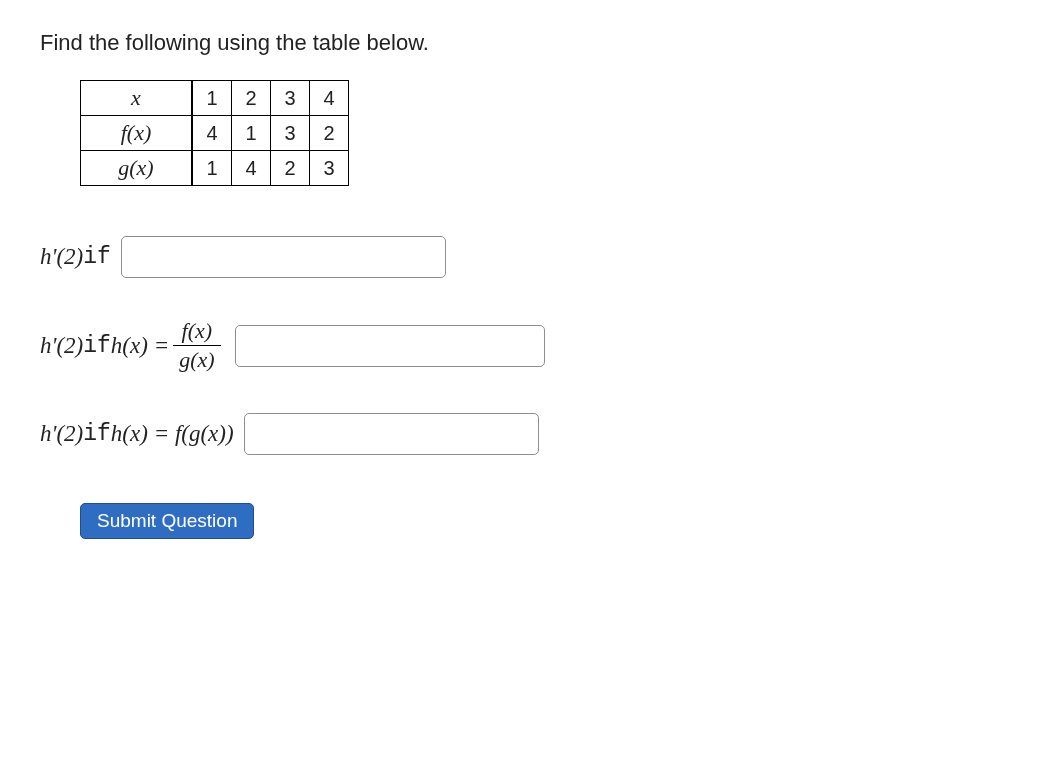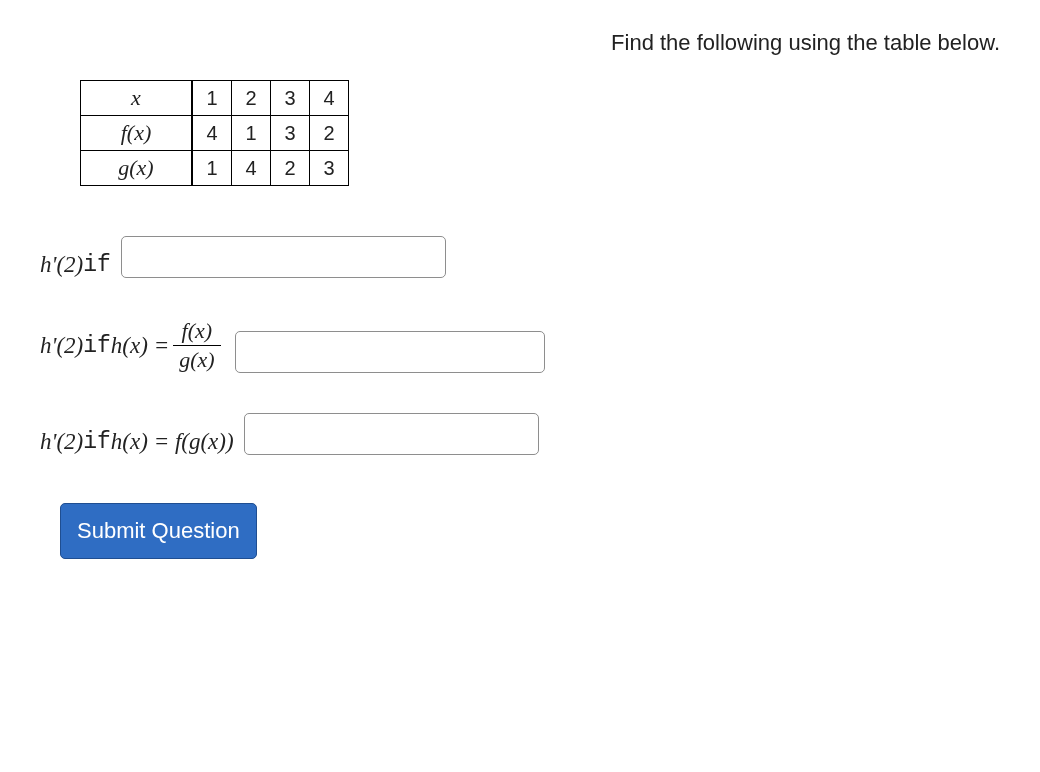--- a/index.html
+++ b/index.html
@@ -7,21 +7,20 @@
     margin: 0;
     padding: 30px 40px;
     font-size: 20px;
     color: #222;
     background: #fff;
   }
   .prompt {
     font-family: Arial, Helvetica, sans-serif;
     font-size: 22px;
     margin-bottom: 24px;
-    text-align: right;
   }
   .table-wrap {
     margin-left: 40px;
     margin-bottom: 50px;
   }
   table.values {
     border-collapse: collapse;
   }
   table.values td {
     border: 1.5px solid #000;
@@ -33,21 +32,21 @@
   }
   table.values td.rowlabel {
     font-family: Georgia, 'Times New Roman', serif;
     font-style: italic;
     width: 110px;
     font-size: 22px;
     border-right: 2.5px solid #000;
   }
   .question-row {
     display: flex;
-    align-items: flex-end;
+    align-items: center;
     margin: 22px 0 40px 0;
     font-size: 23px;
   }
   .math {
     font-family: Georgia, 'Times New Roman', serif;
     font-style: italic;
   }
   .upright {
     font-style: normal;
     font-family: Liberation Mono, monospace;
@@ -83,26 +82,26 @@
     margin-left: 10px;
   }
   .answer.w1 { width: 325px; }
   .answer.w2 { width: 310px; }
   .answer.w3 { width: 295px; }
   .submit-btn {
     background: #2f6dc3;
     color: #fff;
     border: 1px solid #1f4e91;
     border-radius: 5px;
-    padding: 14px 16px;
-    font-size: 22px;
+    padding: 6px 16px;
+    font-size: 19px;
     font-family: Arial, Helvetica, sans-serif;
     cursor: pointer;
     margin-top: 8px;
-    margin-left: 20px;
+    margin-left: 40px;
   }
 </style>
 </head>
 <body>
 
 
 
 <div class="prompt">Find the following using the table below.</div>
 
 <div class="table-wrap">

